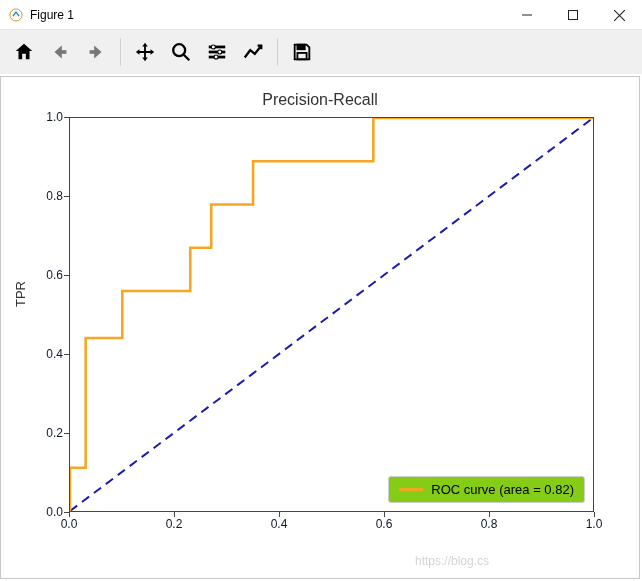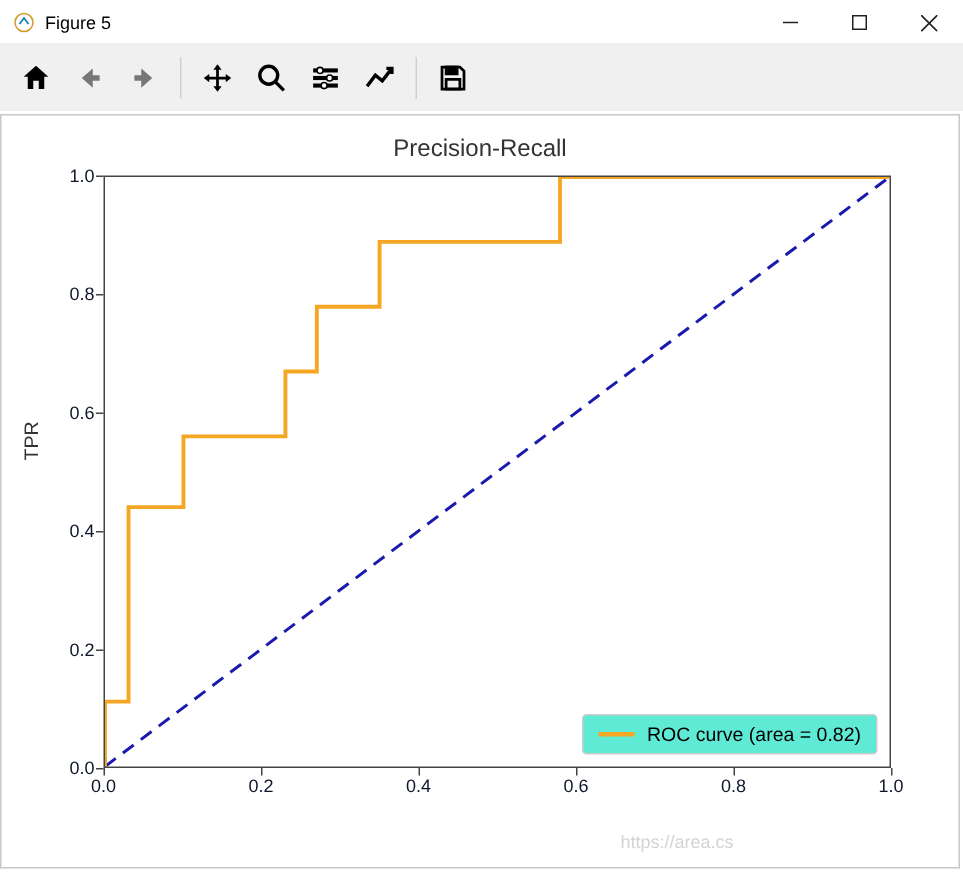--- a/index.html
+++ b/index.html
@@ -107,21 +107,21 @@
   .tick-mark-y { position: absolute; width: 5px; height: 1px; background: #444; left: 63px; }
   .tick-mark-x { position: absolute; width: 1px; height: 5px; background: #444; top: 435px; }
 
   .roc-line { position: absolute; left: 0; top: 0; width: 100%; height: 100%; pointer-events: none; }
   .diag-line { position: absolute; left: 0; top: 0; width: 100%; height: 100%; pointer-events: none; }
 
   .legend {
     position: absolute;
     right: 8px;
     bottom: 8px;
-    background: #5eead4;
+    background: #84cc16;
     border: 1px solid #ccc;
     border-radius: 3px;
     padding: 5px 10px;
     font-size: 13px;
     display: flex;
     align-items: center;
     gap: 8px;
   }
   .legend-swatch {
     width: 24px; height: 2.5px;
@@ -159,21 +159,21 @@
 </head>
 <body>
 
 <div class="titlebar">
   <span class="tb-icon">
     <svg viewBox="0 0 16 16">
         <circle cx="8" cy="8" r="6" fill="#fff" stroke="#d49a2a" stroke-width="1"></circle>
         <path d="M5 9 L8 5 L11 9" stroke="#28b" stroke-width="1.3" fill="none"></path>
       </svg>
   </span>
-  <span class="tb-title">Figure 5</span>
+  <span class="tb-title">Figure 1</span>
   <div class="win-btns">
     <div class="win-btn">
       <svg width="10" height="10" viewBox="0 0 10 10">
           <line x1="0" y1="5" x2="10" y2="5"></line>
         </svg>
     </div>
     <div class="win-btn">
       <svg width="10" height="10" viewBox="0 0 10 10">
           <rect x="0.5" y="0.5" width="9" height="9"></rect>
         </svg>
@@ -280,14 +280,14 @@
       <div class="ticklabel tick-x" style="left: 278px;">0.4</div>
       <div class="tick-mark-x" style="left: 278px;"></div>
       <div class="ticklabel tick-x" style="left: 383px;">0.6</div>
       <div class="tick-mark-x" style="left: 383px;"></div>
       <div class="ticklabel tick-x" style="left: 488px;">0.8</div>
       <div class="tick-mark-x" style="left: 488px;"></div>
       <div class="ticklabel tick-x" style="left: 593px;">1.0</div>
       <div class="tick-mark-x" style="left: 593px;"></div>
     </div>
 
-  <div class="wm-faint">https://area.cs</div>
+  <div class="wm-faint">https://blog.cs</div>
 </div>
 
 </body></html>

